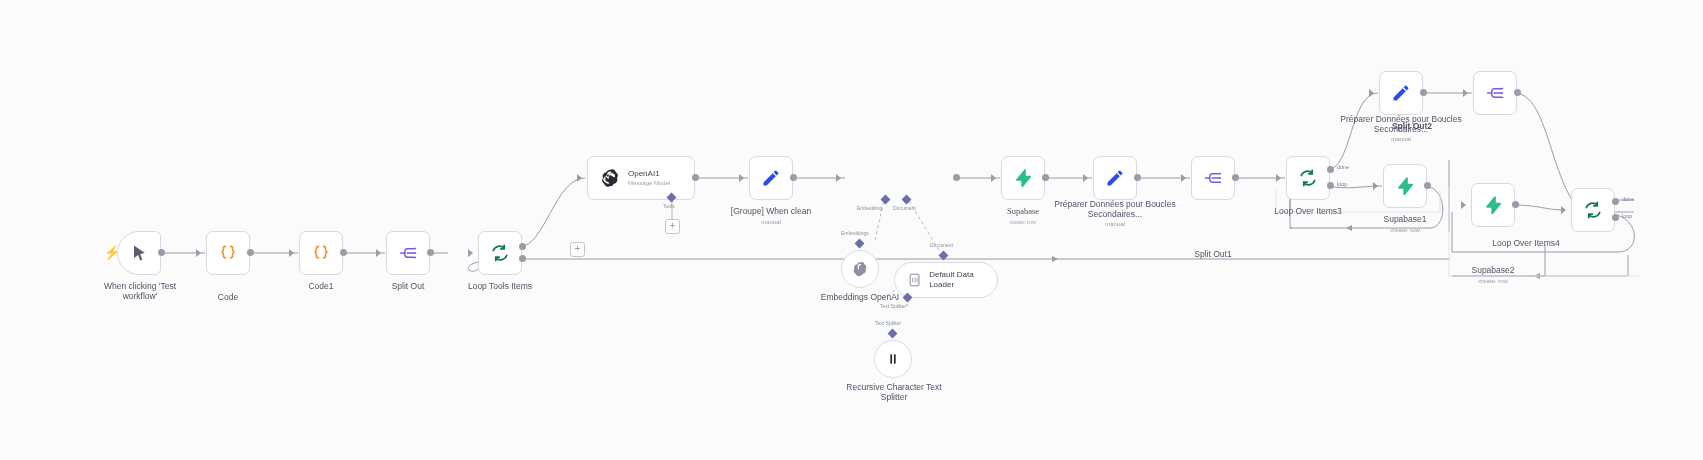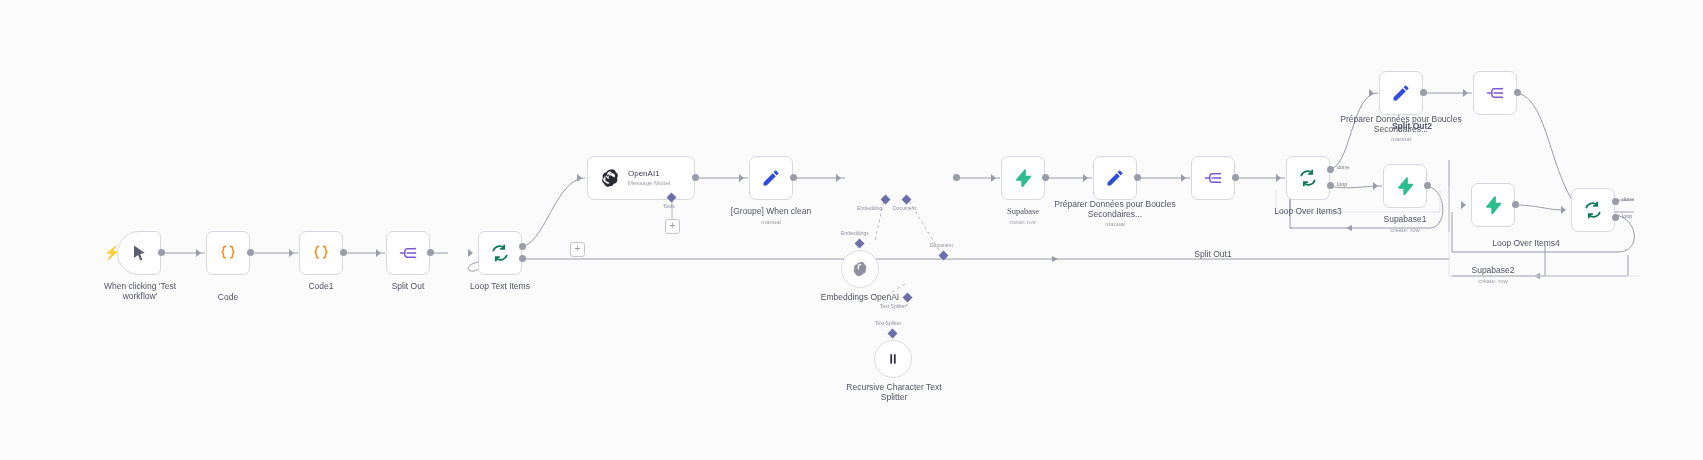--- a/index.html
+++ b/index.html
@@ -164,21 +164,21 @@
   <div class="lbl" style="left:366px;top:281px;width:84px;"><span>Split Out</span></div>
   <div class="dot" style="left:427px;top:249px;"></div>
 
   <div class="arrowin" style="left:468px;top:249px;"></div>
   <div class="node square" style="left:478px;top:231px;">
     <svg class="ico" viewBox="0 0 24 24" fill="none" stroke="#0f7a5a" stroke-width="2.2" stroke-linecap="round">
         <path d="M4 9a8 8 0 0113-3m3 9a8 8 0 01-13 3"></path>
         <path d="M17 3v4h-4M7 21v-4h4"></path>
       </svg>
   </div>
-  <div class="lbl" style="left:442px;top:281px;width:116px;"><span>Loop Text Items</span></div>
+  <div class="lbl" style="left:442px;top:281px;width:116px;"><span>Loop Tools Items</span></div>
   <div class="dot" style="left:519px;top:243px;"></div>
   <div class="dot" style="left:519px;top:255px;"></div>
   <div class="plusbox" style="left:570px;top:242px;"><span>+</span></div>
 
   <div class="arrowin" style="left:577px;top:174px;"></div>
   <div class="node wide" style="left:587px;top:156px;width:108px;">
     <svg class="ico" viewBox="0 0 24 24" fill="#2a2a33">
         <path d="M12 2a5 5 0 00-4.6 3.05A5 5 0 003.6 12a5 5 0 001.35 6.9A5 5 0 0012 22a5 5 0 004.6-3.05A5 5 0 0020.4 12a5 5 0 00-1.35-6.9A5 5 0 0012 2zm0 2.2c.9 0 1.7.35 2.3.95L11 7.1a1.1 1.1 0 00-.55.95v5.2l-1.9-1.1V7.6c0-1.9 1.55-3.4 3.45-3.4zm4.2 2.3c1.6.9 2.2 2.95 1.3 4.6l-.15.25-4.5-2.6a1.1 1.1 0 00-1.1 0l-4.5 2.6v-2.2l3.9-2.25c1.65-.95 3.45-.85 5.05-.4zM6.5 9.3v5.2c0 .4.2.75.55.95l4.5 2.6-1.9 1.1-3.9-2.25a3.45 3.45 0 01-1.25-4.7c.4-.7 1-1.3 2-2.9z"></path>
       </svg>
     <div class="ntxt">
@@ -316,20 +316,27 @@
   <div class="portlbl" style="left:841px;top:230px;"><span>Embeddings</span></div>
   <div class="node round" style="left:841px;top:250px;">
     <svg class="ico sm" viewBox="0 0 24 24" fill="#8e8fa0">
         <path d="M12 2a5 5 0 00-4.6 3.05A5 5 0 003.6 12a5 5 0 001.35 6.9A5 5 0 0012 22a5 5 0 004.6-3.05A5 5 0 0020.4 12a5 5 0 00-1.35-6.9A5 5 0 0012 2zm0 2.2c.9 0 1.7.35 2.3.95L11 7.1a1.1 1.1 0 00-.55.95v5.2l-1.9-1.1V7.6c0-1.9 1.55-3.4 3.45-3.4z"></path>
       </svg>
   </div>
   <div class="lbl" style="left:800px;top:292px;width:120px;"><span>Embeddings OpenAI</span></div>
 
   <div class="diamond" style="left:940px;top:252px;"></div>
   <div class="portlbl" style="left:930px;top:242px;"><span>Document</span></div>
+  <div class="node" style="left:894px;top:262px;width:104px;height:36px;border-radius:18px;gap:7px;justify-content:flex-start;padding-left:12px;">
+    <svg class="ico sm" viewBox="0 0 24 24" fill="none" stroke="#8e8fa0" stroke-width="1.6">
+        <rect x="5" y="3" width="14" height="18" rx="2"></rect>
+        <path d="M9 8v8M13 8v8M16 8v8" stroke-width="1.2"></path>
+      </svg>
+    <span class="ntitle" style="font-size:8px;">Default Data Loader</span>
+  </div>
   <div class="diamond" style="left:904px;top:294px;"></div>
   <div class="portlbl" style="left:880px;top:303px;"><span>Text Splitter*</span></div>
 
   <div class="diamond" style="left:889px;top:330px;"></div>
   <div class="portlbl" style="left:875px;top:320px;"><span>Text Splitter</span></div>
   <div class="node round" style="left:874px;top:340px;">
     <svg class="ico sm" viewBox="0 0 24 24" fill="#2a2a33">
         <rect x="8" y="5" width="2.6" height="14" rx="0.6"></rect>
         <rect x="13.4" y="5" width="2.6" height="14" rx="0.6"></rect>
       </svg>

